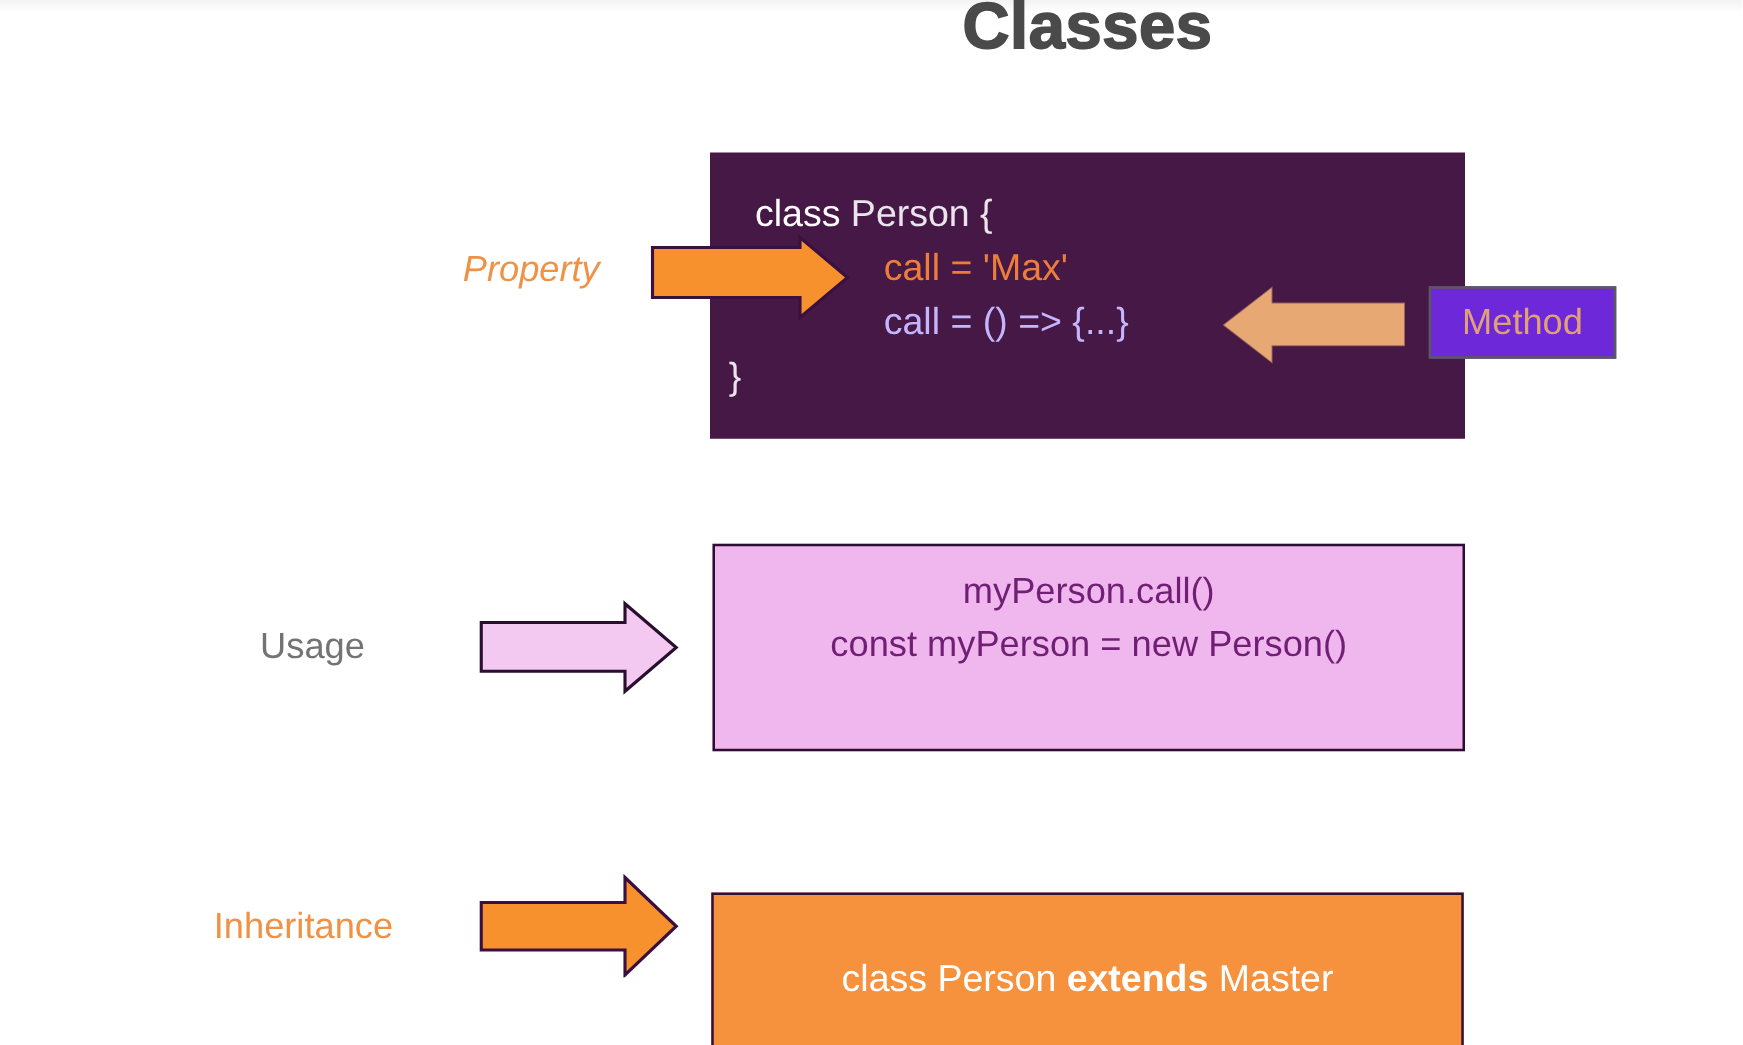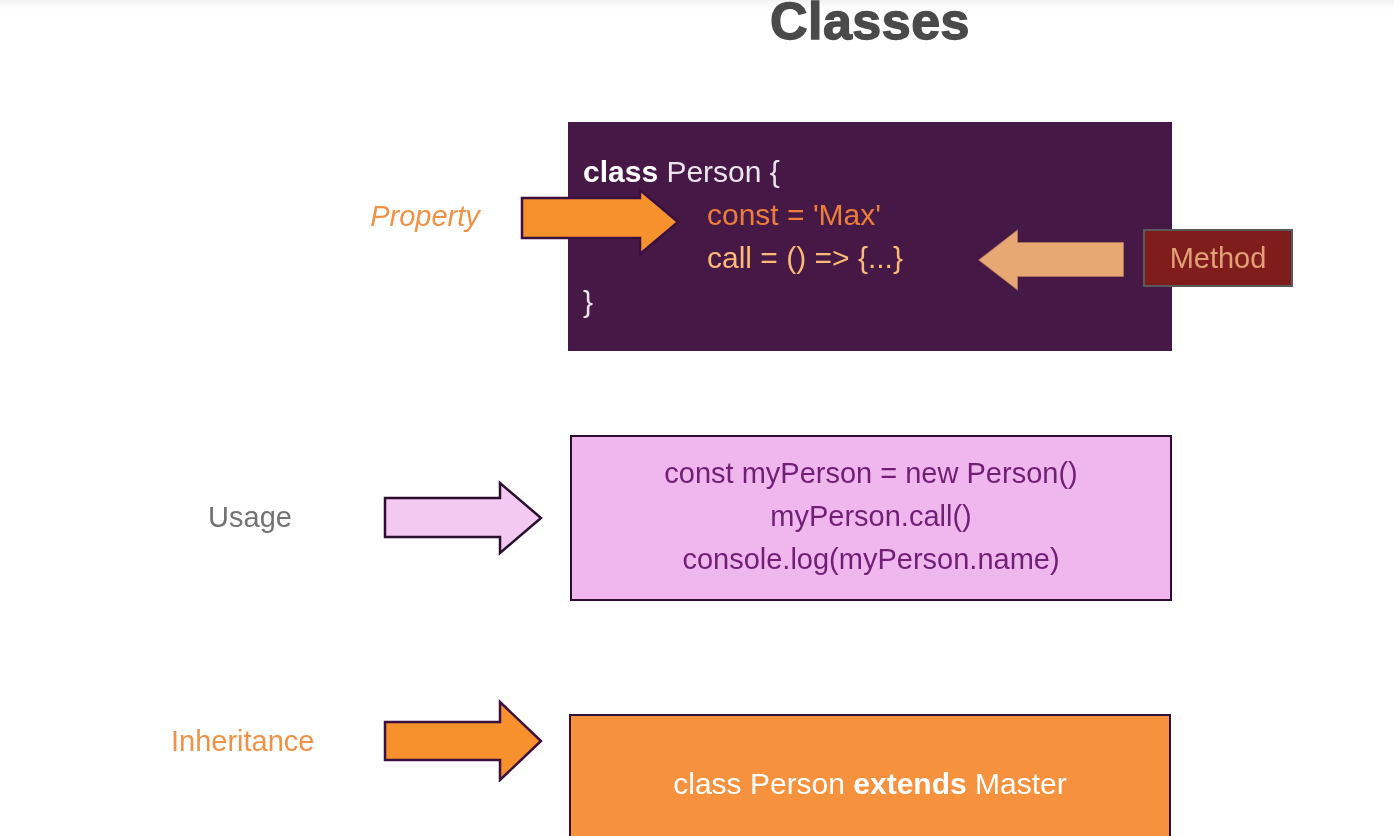--- a/index.html
+++ b/index.html
@@ -23,40 +23,40 @@
     color:#4A4A4A;
     -webkit-text-stroke:1.4px #4A4A4A;
   }
   
   .class-box {
     position:absolute; left:568px; top:122px; width:604px; height:229px;
     background:#451845;
   }
   .code-line { position:absolute; font-size:30px; line-height:44px; white-space:pre; }
   .cl1 { left:15px;  top:28px;  color:#ECE4EC; }
-  .cl1 .kw { color:#FFFFFF; font-weight:bold; }
+  .cl1 .kw { color:#FFFFFF; font-weight:normal;margin-left:21px; }
   .cl2 { left:139px; top:71px;  color:#EC7E3B; }
-  .cl3 { left:139px; top:114px; color:#fdba74; }
+  .cl3 { left:139px; top:114px; color:#c4b5fd; }
   .cl4 { left:15px;  top:158px; color:#ECE4EC; }
   
   .lbl { position:absolute; font-size:29px; line-height:31px; }
   .lbl-property    { left:345px; top:201px; width:160px; text-align:center; color:#EF9245;font-style:italic; }
   .lbl-usage       { left:150px; top:502px; width:200px; text-align:center;  color:#737373; }
   .lbl-usage-note  { left:27px;  top:563px; width:514px; text-align:center; color:#B14FB8; }
   .lbl-inheritance { left:171px; top:726px; width:190px; text-align:left; color:#EF9245; }
   
   .arrow { position:absolute; display:block; }
   .arrow-property    { left:520px; top:186px; }
   .arrow-method      { left:974px; top:226px; }
   .arrow-usage       { left:383px; top:479px; }
   .arrow-inheritance { left:383px; top:698px; }
   
   .method-box {
     position:absolute; left:1143px; top:229px; width:150px; height:58px;
-    background:#7f1d1d; border:2px solid #5A5A5A;
+    background:#6d28d9; border:2px solid #5A5A5A;
     display:flex; align-items:center; justify-content:center;
     font-size:29px; color:#E2A077;
   }
   
   .usage-box {
     position:absolute; left:570px; top:435px; width:602px; height:166px;
     background:#F0B7EE; border:2.5px solid #2F0D33;
     padding-top:15px;
   }
   .usage-box .u-line {
@@ -74,21 +74,21 @@
 </head>
 <body>
 
 <div class="slide">
   <div class="top-fade"></div>
 
   <div class="title">Classes</div>
 
   <div class="class-box">
     <div class="code-line cl1"><span class="kw">class</span><span> Person {</span></div>
-    <div class="code-line cl2">const = 'Max'</div>
+    <div class="code-line cl2">call = 'Max'</div>
     <div class="code-line cl3">call = () =&gt; {...}</div>
     <div class="code-line cl4">}</div>
   </div>
 
   <div class="lbl lbl-property">Property</div>
   <svg class="arrow arrow-property" width="162" height="70" viewBox="0 0 162 70">
     <polygon points="2,12 120,12 120,4 158,36 120,68 120,52 2,52" stroke="#3A1040" stroke-width="2.5" fill="#F7912D"></polygon>
   </svg>
 
   <svg class="arrow arrow-method" width="154" height="68" viewBox="0 0 154 68">
@@ -97,23 +97,22 @@
   <div class="method-box">
     <span>Method</span>
   </div>
 
   <div class="lbl lbl-usage">Usage</div>
   <svg class="arrow arrow-usage" width="162" height="78" viewBox="0 0 162 78">
     <polygon points="2,19 117,19 117,4 158,39 117,74 117,58 2,58" stroke="#2A0E2E" stroke-width="2.5" fill="#F3C9F1"></polygon>
   </svg>
 
   <div class="usage-box">
+    <div class="u-line">myPerson.call()</div>
     <div class="u-line">const myPerson = new Person()</div>
-    <div class="u-line">myPerson.call()</div>
-    <div class="u-line">console.log(myPerson.name)</div>
   </div>
 
   <div class="lbl lbl-inheritance">Inheritance</div>
   <svg class="arrow arrow-inheritance" width="162" height="84" viewBox="0 0 162 84">
     <polygon points="2,24 117,24 117,4 158,43 117,82 117,62 2,62" stroke="#3A1040" stroke-width="2.5" fill="#F7912D"></polygon>
   </svg>
 
   <div class="inherit-box">
     <span><span>class Person </span><span class="kw">extends</span><span> Master</span></span>
   </div>

